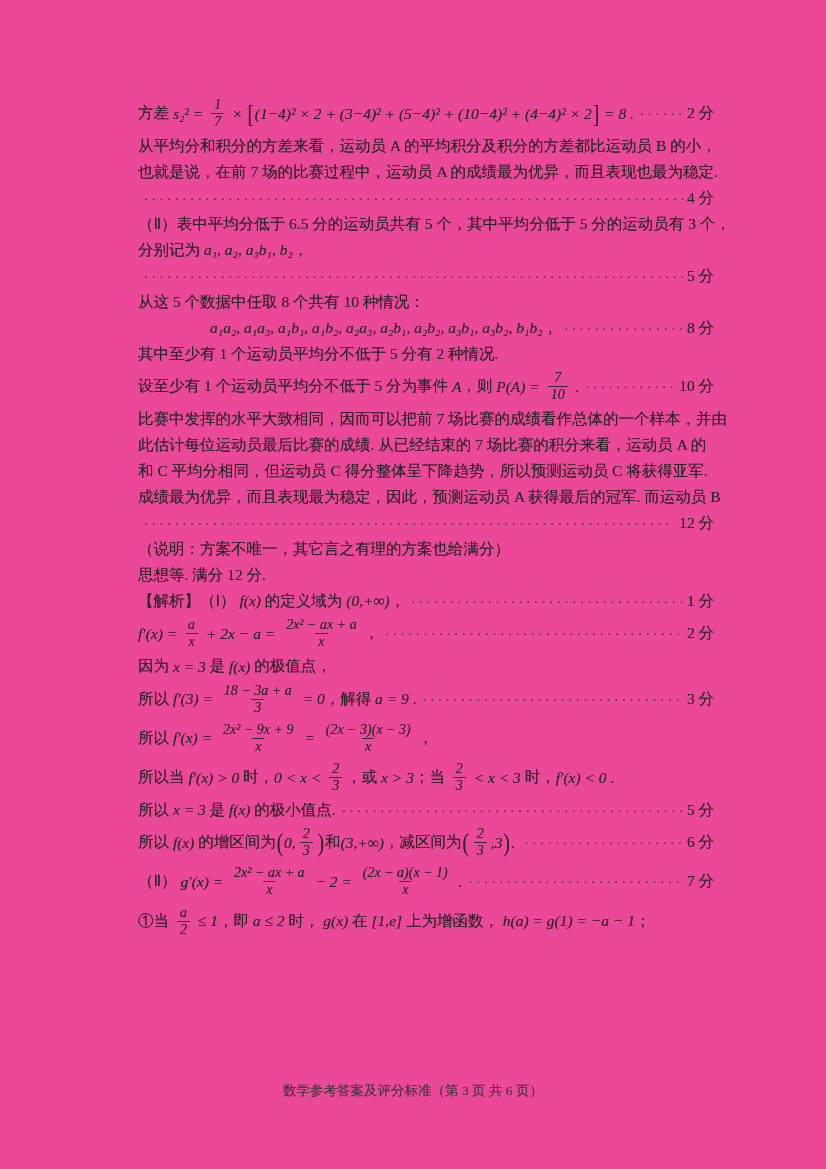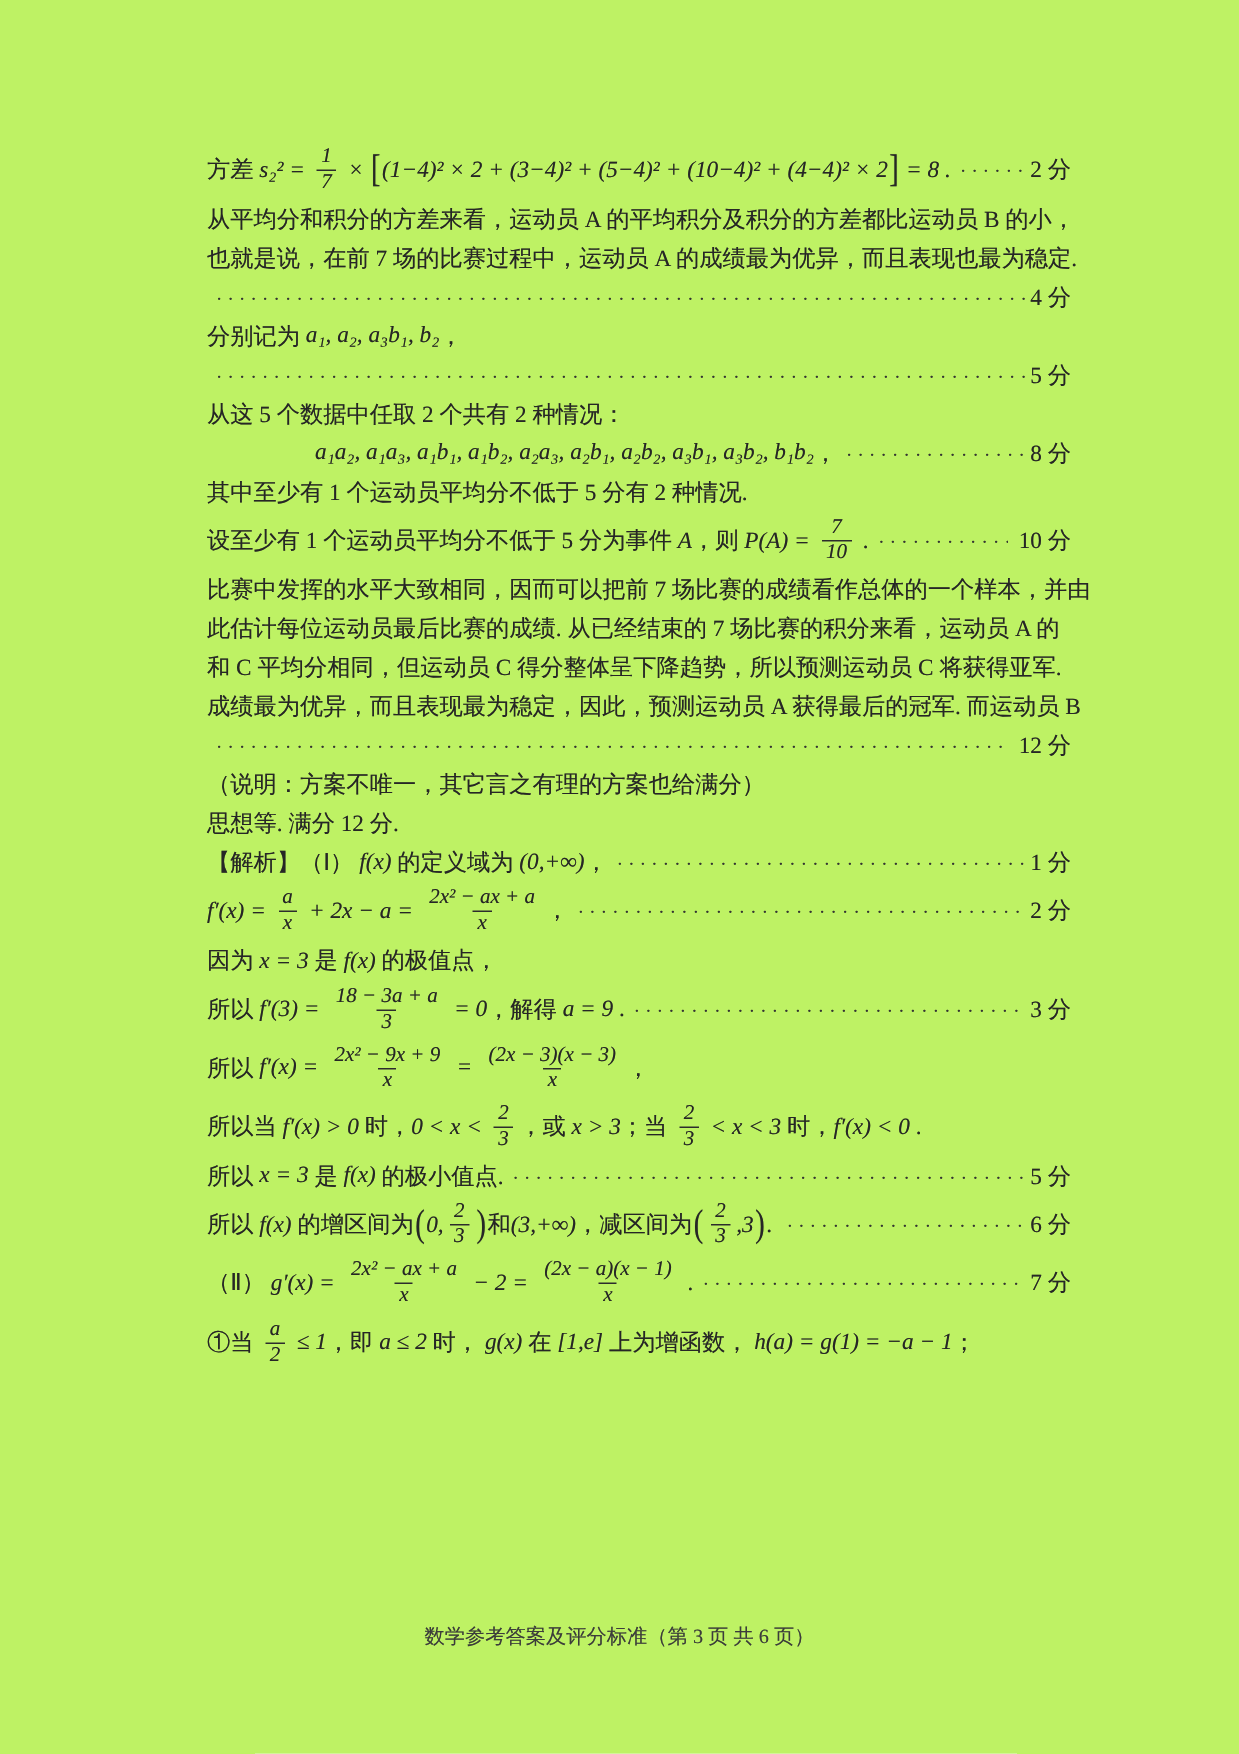--- a/index.html
+++ b/index.html
@@ -5,21 +5,21 @@
   html,body{margin:0;padding:0;}
   body{
     width:826px;height:1169px;
     background:#f6f6f4;
     font-family:"Liberation Serif",serif;
     color:#262626;
     position:relative;
     overflow:hidden;
   }
   .page{
-    position:absolute;inset:0;background:#bef264;
+    position:absolute;inset:0;background:#ec4899;
   }
   .content{
     position:absolute;left:138px;top:94px;width:576px;
   }
   .line{
     display:flex;align-items:center;
     min-height:26px;
     font-size:15.5px;
     white-space:pre;
     text-shadow:0 0 .4px rgba(20,20,20,.45);
@@ -51,23 +51,24 @@
 </style>
 </head>
 <body>
 
 <div class="page">
   <div class="content">
       <div class="line"><span class="t">方差 </span><span class="m">s₂²</span><span class="m"> = </span><span class="frac"><span class="fnum">1</span><span class="fden">7</span></span><span class="m"> × </span><span class="big">[</span><span class="m">(1−4)² × 2 + (3−4)² + (5−4)² + (10−4)² + (4−4)² × 2</span><span class="big">]</span><span class="m"> = 8 .</span><span class="fill">··········································································································································································</span><span class="t">2 分</span></div>
       <div class="line"><span class="t">从平均分和积分的方差来看，运动员 A 的平均积分及积分的方差都比运动员 B 的小，</span></div>
       <div class="line"><span class="t">也就是说，在前 7 场的比赛过程中，运动员 A 的成绩最为优异，而且表现也最为稳定.</span></div>
       <div class="line"><span class="fill">··········································································································································································</span><span class="t">4 分</span></div>
+      <div class="line"><span class="t">（Ⅱ）表中平均分低于 6.5 分的运动员共有 5 个，其中平均分低于 5 分的运动员有 3 个，</span></div>
       <div class="line"><span class="t">分别记为 </span><span class="m">a₁, a₂, a₃</span><span class="m">b₁, b₂</span><span class="t">，</span></div>
       <div class="line"><span class="fill">··········································································································································································</span><span class="t">5 分</span></div>
-      <div class="line"><span class="t">从这 5 个数据中任取 2 个共有 2 种情况：</span></div>
+      <div class="line"><span class="t">从这 5 个数据中任取 8 个共有 10 种情况：</span></div>
       <div class="line" style="padding-left: 72px; text-align: right;"><span class="m">a₁a₂, a₁a₃, a₁b₁, a₁b₂, a₂a₃, a₂b₁, a₂b₂, a₃b₁, a₃b₂, b₁b₂</span><span class="t">，</span><span class="fill">··········································································································································································</span><span class="t">8 分</span></div>
       <div class="line"><span class="t">其中至少有 1 个运动员平均分不低于 5 分有 2 种情况.</span></div>
       <div class="line"><span class="t">设至少有 1 个运动员平均分不低于 5 分为事件 </span><span class="m">A</span><span class="t">，则 </span><span class="m">P(A) = </span><span class="frac"><span class="fnum">7</span><span class="fden">10</span></span><span class="m"> .</span><span class="fill">··········································································································································································</span><span class="t"> 10 分</span></div>
       <div class="line"><span class="t">比赛中发挥的水平大致相同，因而可以把前 7 场比赛的成绩看作总体的一个样本，并由</span></div>
       <div class="line"><span class="t">此估计每位运动员最后比赛的成绩. 从已经结束的 7 场比赛的积分来看，运动员 A 的</span></div>
       <div class="line"><span class="t">和 C 平均分相同，但运动员 C 得分整体呈下降趋势，所以预测运动员 C 将获得亚军.</span></div>
       <div class="line"><span class="t">成绩最为优异，而且表现最为稳定，因此，预测运动员 A 获得最后的冠军. 而运动员 B</span></div>
       <div class="line"><span class="fill">··········································································································································································</span><span class="t"> 12 分</span></div>
       <div class="line"><span class="t">（说明：方案不唯一，其它言之有理的方案也给满分）</span></div>
       <div class="line"><span class="t">思想等. 满分 12 分.</span></div>

